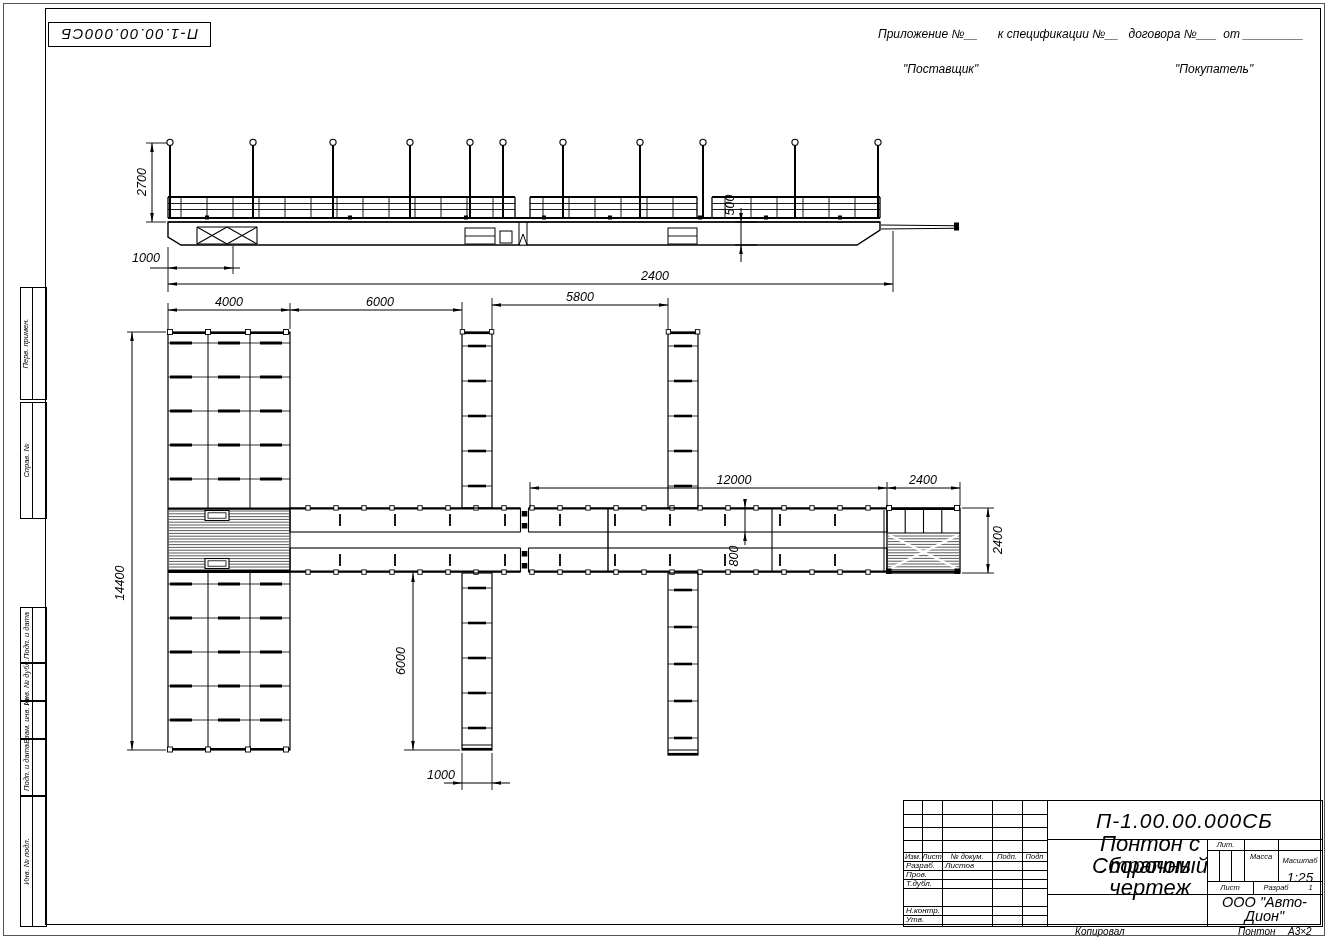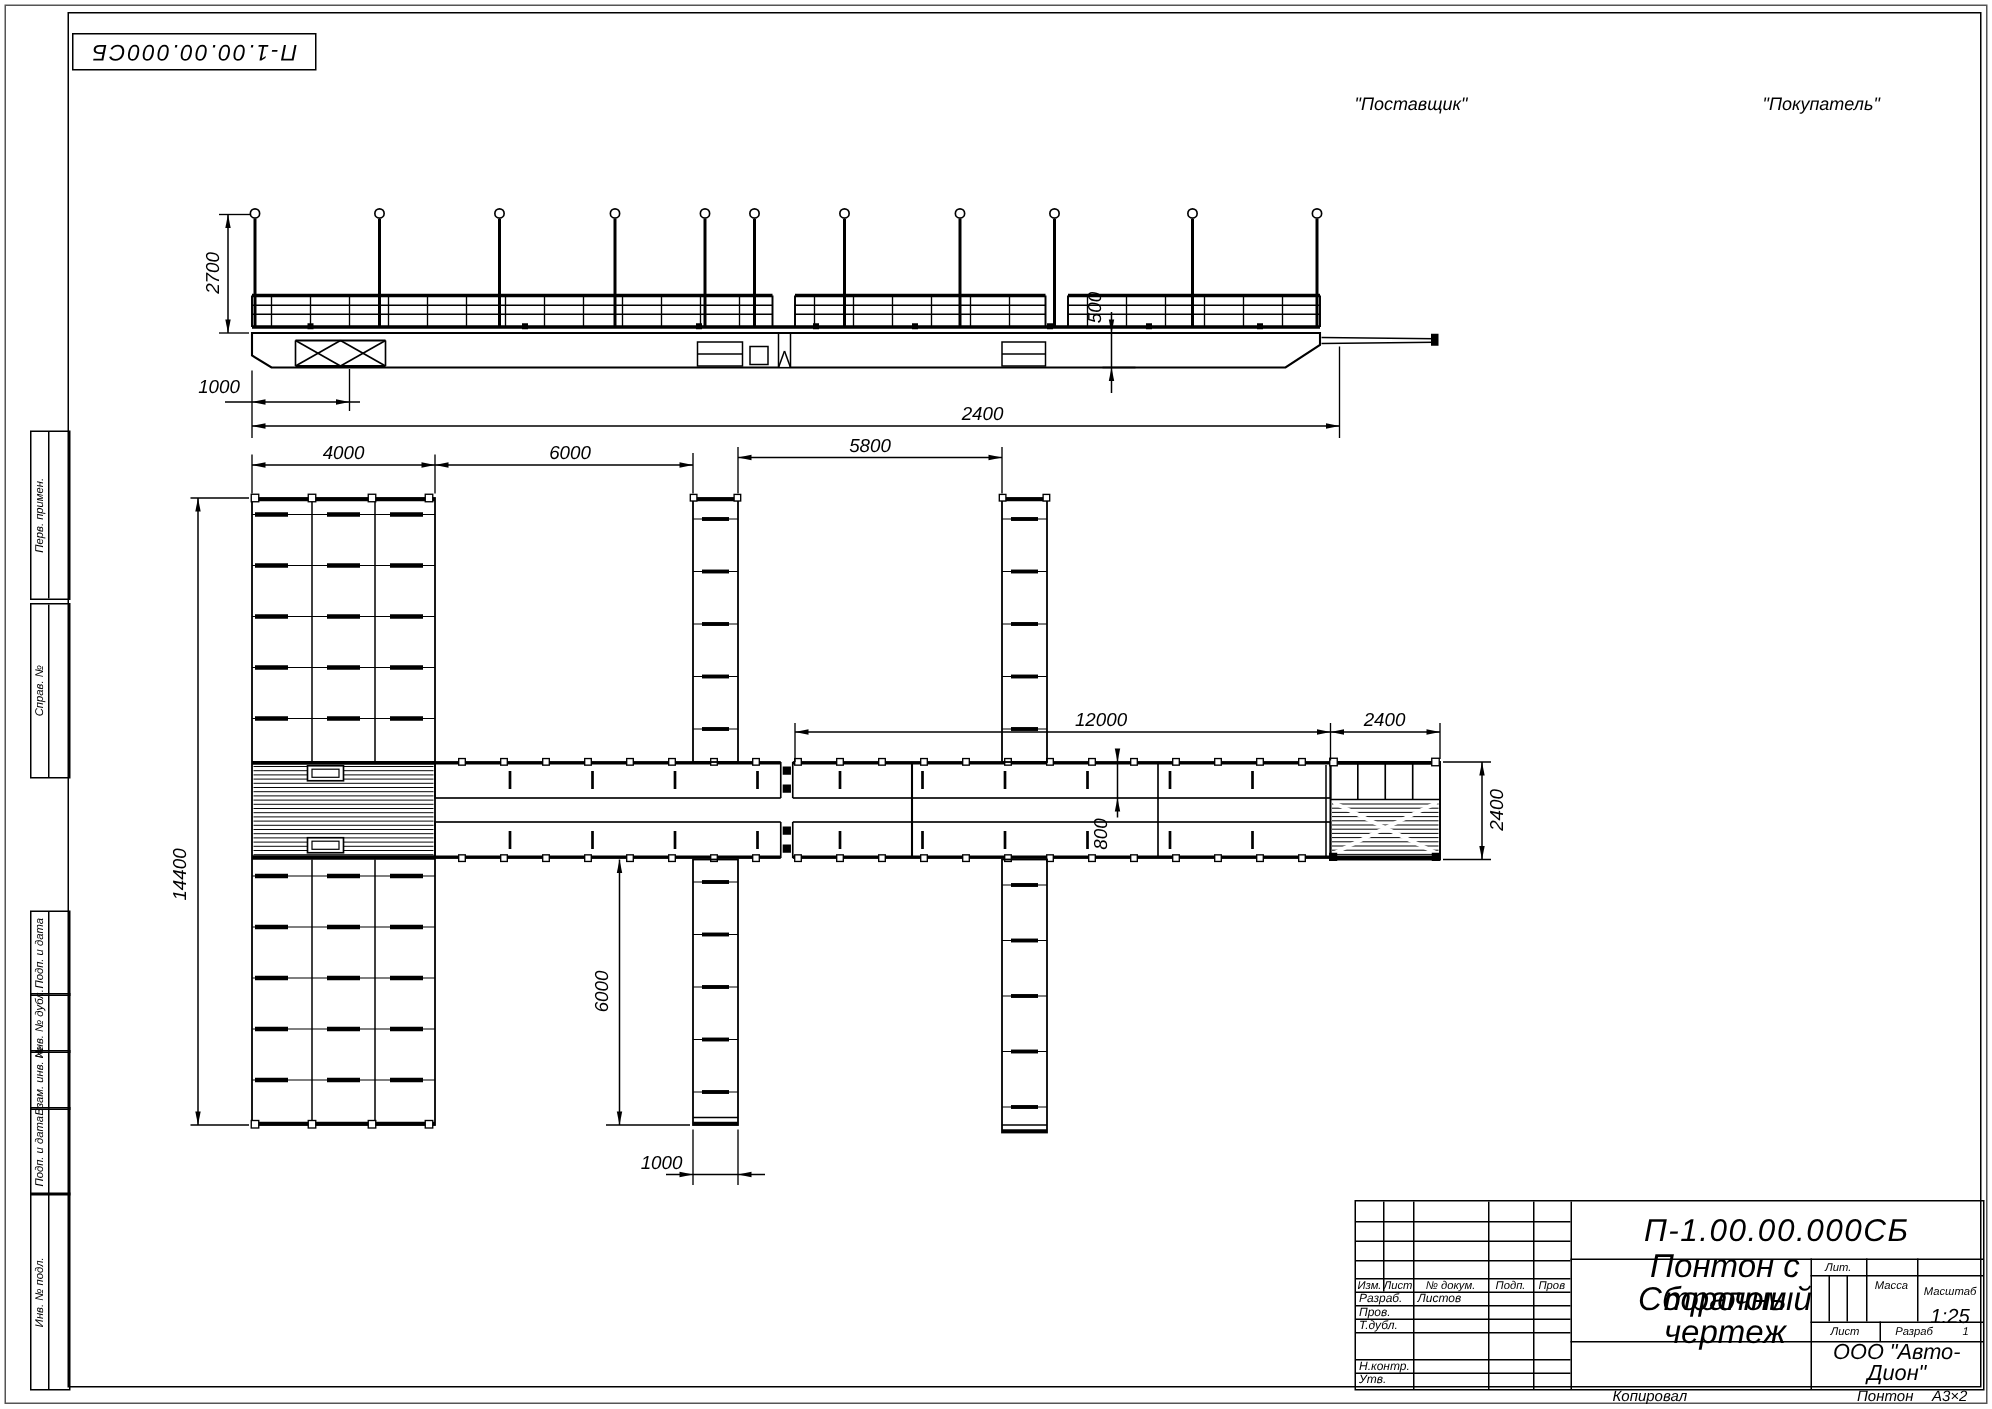--- a/index.html
+++ b/index.html
@@ -39,20 +39,21 @@
 
 <div class="sheet">
 
   <div class="abs frame-outer"></div>
   <div class="abs frame-inner"></div>
 
   <div class="abs docbox">
     <span>П-1.00.00.000СБ</span>
   </div>
 
+  <div class="abs appendix">Приложение №__      к спецификации №__   договора №___  от _________</div>
   <div class="abs party supplier">"Поставщик"</div>
   <div class="abs party buyer">"Покупатель"</div>
 
   <div class="abs mblock" style="top:287px;height:111px">
     <div class="mdiv"></div>
     <div class="mtext">
         <span>Перв. примен.</span>
       </div>
   </div>
   <div class="abs mblock" style="top:402px;height:115px">
@@ -542,21 +543,21 @@
     <div class="vl" style="left:340px;top:38px;height:42px"></div>
     <div class="vl" style="left:374px;top:38px;height:42px"></div>
     <div class="vl" style="left:315px;top:49px;height:31px"></div>
     <div class="vl" style="left:327px;top:49px;height:31px"></div>
     <div class="vl" style="left:349px;top:80px;height:13px"></div>
 
     <div class="tbt c s7" style="left:0;top:51px;width:18px;height:9px">Изм.</div>
     <div class="tbt c s7" style="left:18px;top:51px;width:20px;height:9px">Лист</div>
     <div class="tbt c s7" style="left:38px;top:51px;width:50px;height:9px">№ докум.</div>
     <div class="tbt c s7" style="left:88px;top:51px;width:30px;height:9px">Подп.</div>
-    <div class="tbt c s7" style="left:118px;top:51px;width:25px;height:9px">Пров</div>
+    <div class="tbt c s7" style="left:118px;top:51px;width:25px;height:9px">Подп</div>
 
     <div class="tbt s8" style="left:2px;top:61px">Разраб.</div>
     <div class="tbt s8" style="left:41px;top:61px">Листов</div>
     <div class="tbt s8" style="left:2px;top:70px">Пров.</div>
     <div class="tbt s8" style="left:2px;top:79px">Т.дубл.</div>
     <div class="tbt s8" style="left:2px;top:106px">Н.контр.</div>
     <div class="tbt s8" style="left:2px;top:115px">Утв.</div>
 
     <div class="tbt c docnum">П-1.00.00.000СБ</div>
     <div class="tbt c tline" style="top:42px">Понтон с трапом</div>

